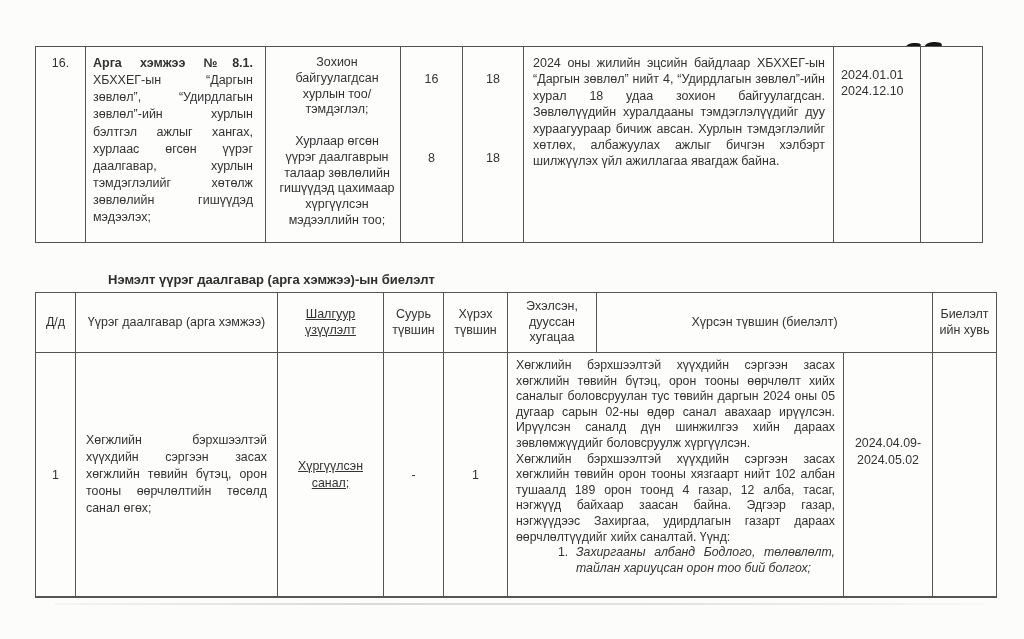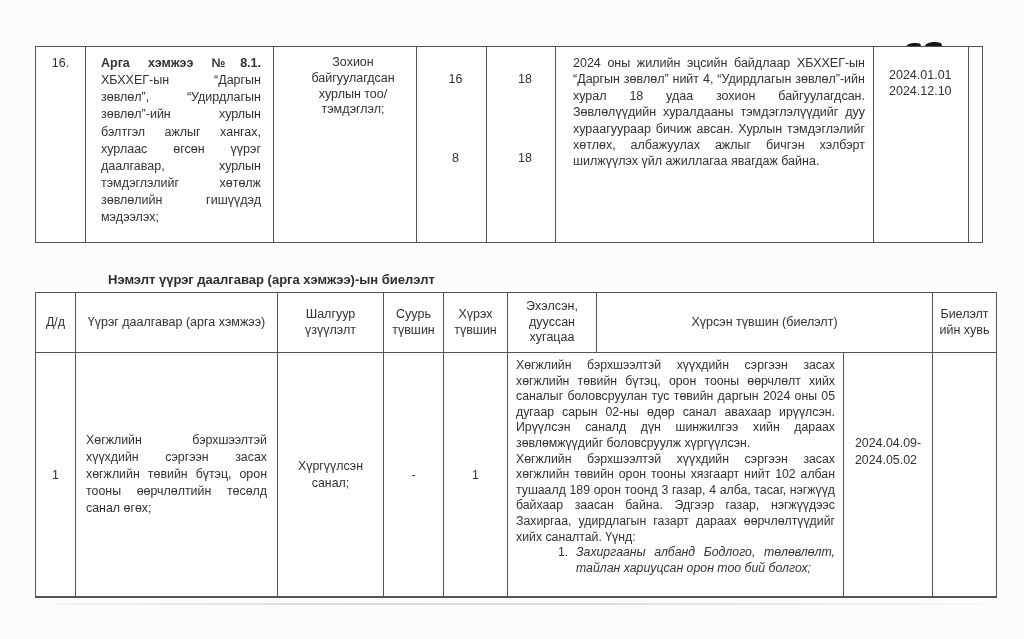--- a/index.html
+++ b/index.html
@@ -20,55 +20,55 @@
   .mark-2{left:925px;top:42px;width:17px;height:7px;transform:rotate(-4deg);}
   .smear{position:absolute;left:55px;top:603px;width:930px;height:2px;
     background:linear-gradient(90deg,rgba(0,0,0,.03),rgba(0,0,0,.14),rgba(0,0,0,.10),rgba(0,0,0,.02));}
   
   .tbl{position:absolute;display:flex;border:1px solid #545454;background:#fdfdfc;box-sizing:border-box;}
   .cell{border-right:1px solid #545454;box-sizing:border-box;overflow:hidden;}
   .cell:last-child{border-right:none;}
   .just{text-align:justify;}
   .ctr{text-align:center;margin-left:8px;}
   
-  .t1{left:35px;top:46px;width:948px;height:197px;font-size:12.5px;line-height:1.32;gap:8px;}
+  .t1{left:35px;top:46px;width:948px;height:197px;font-size:12.5px;line-height:1.32;}
   .t1 .c1{width:50px;padding-top:8px;text-align:center;}
   .t1 .c2{width:180px;padding:8px 12px 0 7px;line-height:1.37;}
   .t1 .c3{width:135px;padding:8px 5px 0 5px;line-height:1.26;}
   .t1 .c4{width:62px;padding-top:8px;text-align:center;}
   .t1 .c5{width:61px;padding-top:8px;text-align:center;}
   .t1 .c6{width:310px;padding:8px 8px 0 9px;line-height:1.31;}
   .t1 .c7{width:87px;padding:20px 4px 0 7px;line-height:1.3;}
   .t1 .c8{flex:1;}
   .blk1{height:79px;}
   .numpad{padding-top:16px;}
   
   .t2-title{position:absolute;left:60px;top:272px;font-weight:bold;font-size:13px;color:#2e2e2e;padding-left:48px;}
   .t2{left:35px;top:292px;width:962px;height:306px;flex-direction:column;border-bottom-width:2px;}
   .t2-row{display:flex;width:100%;}
   .t2-head{height:59px;border-bottom:1px solid #545454;}
   .t2-body{flex:1;}
   .t2 .k1{width:40px;}
   .t2 .k2{width:202px;}
-  .t2 .k3{width:106px;}
+  .t2 .k3{width:106px;text-decoration:underline;}
   .t2 .k4{width:60px;}
   .t2 .k5{width:64px;}
   .t2 .k6{width:336px;}
   .t2 .k7{width:89px;}
   .t2 .k8{flex:1;}
   .hcell{display:flex;align-items:center;justify-content:center;text-align:center;
     font-size:12.5px;line-height:1.25;padding:2px 5px;overflow-wrap:anywhere;}
   .vmid{display:flex;align-items:center;justify-content:center;}
   .t2-body .cell{font-size:12.4px;}
   .t2-body .k2{padding:0 10px;}
   .t2-body .k2 .inner{line-height:1.38;}
   .t2-body .k3{padding:0 6px;}
   .t2-body .k3 .inner{line-height:1.3;text-align:center;}
   .t2-body .k6{padding:5px 8px 0 8px;font-size:12.3px;line-height:1.27;}
-  .t2-body .k7{padding-bottom:46px;line-height:1.3;}
+  .t2-body .k7{padding-bottom:46px;line-height:1.3;text-align:center;}
   .li{display:flex;margin-left:42px;}
   .li-m{width:18px;flex:none;}
   .li-t{flex:1;text-align:justify;font-style:italic;}
 </style>
 </head>
 <body>
 
 <div class="page">
 
   <span class="mark mark-1"></span>
@@ -77,20 +77,21 @@
 
   <div class="tbl t1">
     <div class="cell c1">
       <span>16.</span>
     </div>
     <div class="cell c2 just">
       <b>Арга хэмжээ №8.1.</b><span> ХБХХЕГ-ын “Даргын зөвлөл”, “Удирдлагын зөвлөл”-ийн хурлын бэлтгэл ажлыг хангах, хурлаас өгсөн үүрэг даалгавар, хурлын тэмдэглэлийг хөтөлж зөвлөлийн гишүүдэд мэдээлэх;</span>
     </div>
     <div class="cell c3">
       <div class="blk1 ctr">Зохион байгуулагдсан хурлын тоо/тэмдэглэл;</div>
+      <div class="ctr">Хурлаар өгсөн үүрэг даалгаврын талаар зөвлөлийн гишүүдэд цахимаар хүргүүлсэн мэдээллийн тоо;</div>
     </div>
     <div class="cell c4">
       <div class="blk1 numpad">16</div>
       <div>8</div>
     </div>
     <div class="cell c5">
       <div class="blk1 numpad">18</div>
       <div>18</div>
     </div>
     <div class="cell c6 just">
@@ -127,21 +128,21 @@
         <div class="inner">Хүргүүлсэн санал;</div>
       </div>
       <div class="cell k4 vmid">
         <span>-</span>
       </div>
       <div class="cell k5 vmid">
         <span>1</span>
       </div>
       <div class="cell k6">
         <div class="just">Хөгжлийн бэрхшээлтэй хүүхдийн сэргээн засах хөгжлийн төвийн бүтэц, орон тооны өөрчлөлт хийх саналыг боловсруулан тус төвийн даргын 2024 оны 05 дугаар сарын 02-ны өдөр санал авахаар ирүүлсэн. Ирүүлсэн саналд дүн шинжилгээ хийн дараах зөвлөмжүүдийг боловсруулж хүргүүлсэн.</div>
-        <div class="just">Хөгжлийн бэрхшээлтэй хүүхдийн сэргээн засах хөгжлийн төвийн орон тооны хязгаарт нийт 102 албан тушаалд 189 орон тоонд 3 газар, 4 алба, тасаг, нэгжүүд байхаар заасан байна. Эдгээр газар, нэгжүүдээс Захиргаа, удирдлагын газарт дараах өөрчлөлтүүдийг хийх саналтай. Үүнд:</div>
+        <div class="just">Хөгжлийн бэрхшээлтэй хүүхдийн сэргээн засах хөгжлийн төвийн орон тооны хязгаарт нийт 102 албан тушаалд 189 орон тоонд 4 газар, 12 алба, тасаг, нэгжүүд байхаар заасан байна. Эдгээр газар, нэгжүүдээс Захиргаа, удирдлагын газарт дараах өөрчлөлтүүдийг хийх саналтай. Үүнд:</div>
         <div class="li">
           <span class="li-m">1.</span>
           <span class="li-t">Захиргааны албанд Бодлого, төлөвлөлт, тайлан хариуцсан орон тоо бий болгох;</span>
         </div>
       </div>
       <div class="cell k7 vmid">
         <div>
           <div>2024.04.09-</div>
           <div>2024.05.02</div>
         </div>

